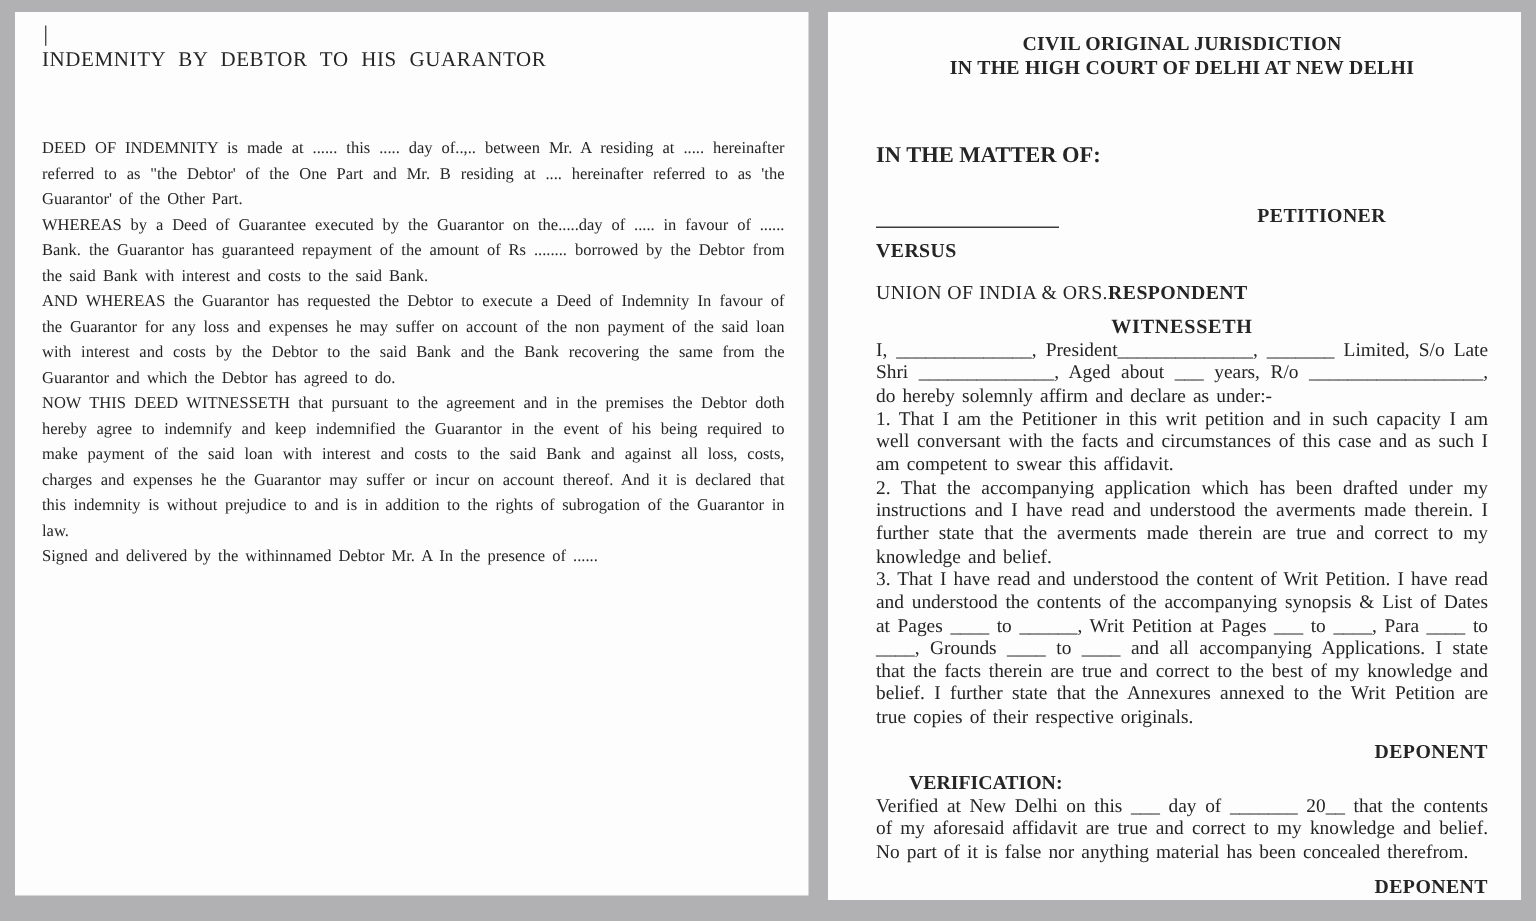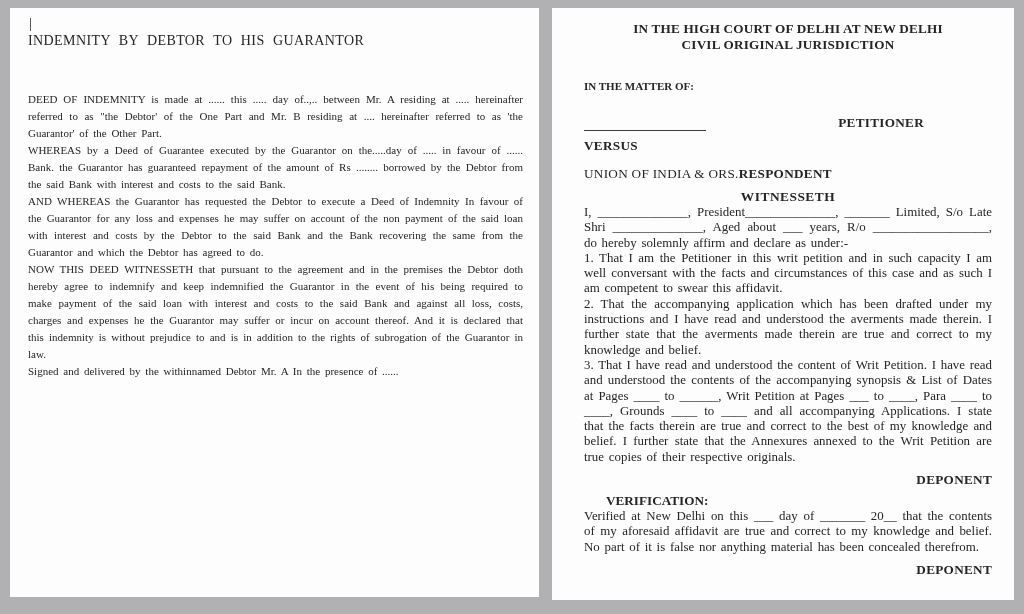--- a/index.html
+++ b/index.html
@@ -69,22 +69,22 @@
   
   .court-header {
     text-align: center;
     font-weight: bold;
     font-size: 13.2px;
     line-height: 16px;
     letter-spacing: 0.2px;
   }
   .matter {
     font-weight: bold;
-    font-size: 11px;
-    margin-top: 27px;
+    font-size: 15px;
+    margin-top: 43px;
   }
   .pet-row {
     display: flex;
     justify-content: space-between;
     align-items: flex-end;
     margin-top: 20px;
     padding-right: 68px;
     height: 19px;
   }
   .blank-line {
@@ -150,22 +150,22 @@
     <h1 class="lp-title">INDEMNITY BY DEBTOR TO HIS GUARANTOR</h1>
     <p class="lp-m1">DEED OF INDEMNITY is made at ...... this ..... day of..,.. between Mr. A residing at ..... hereinafter referred to as "the Debtor' of the One Part and Mr. B residing at .... hereinafter referred to as 'the Guarantor' of the Other Part.</p>
     <p class="lp-m2">WHEREAS by a Deed of Guarantee executed by the Guarantor on the.....day of ..... in favour of ...... Bank. the Guarantor has guaranteed repayment of the amount of Rs ........ borrowed by the Debtor from the said Bank with interest and costs to the said Bank.</p>
     <p class="lp-m3">AND WHEREAS the Guarantor has requested the Debtor to execute a Deed of Indemnity In favour of the Guarantor for any loss and expenses he may suffer on account of the non payment of the said loan with interest and costs by the Debtor to the said Bank and the Bank recovering the same from the Guarantor and which the Debtor has agreed to do.</p>
     <p class="lp-m4">NOW THIS DEED WITNESSETH that pursuant to the agreement and in the premises the Debtor doth hereby agree to indemnify and keep indemnified the Guarantor in the event of his being required to make payment of the said loan with interest and costs to the said Bank and against all loss, costs, charges and expenses he the Guarantor may suffer or incur on account thereof. And it is declared that this indemnity is without prejudice to and is in addition to the rights of subrogation of the Guarantor in law.</p>
     <p>Signed and delivered by the withinnamed Debtor Mr. A In the presence of ......</p>
   </div>
 
   <div class="page page-right">
     <div class="court-header">
+      <div>CIVIL ORIGINAL JURISDICTION</div>
       <div>IN THE HIGH COURT OF DELHI AT NEW DELHI</div>
-      <div>CIVIL ORIGINAL JURISDICTION</div>
     </div>
 
     <div class="matter">IN THE MATTER OF:</div>
 
     <div class="pet-row">
       <div class="blank-line"></div>
       <div class="bold-label">PETITIONER</div>
     </div>
 
     <div class="bold-label versus">VERSUS</div>

